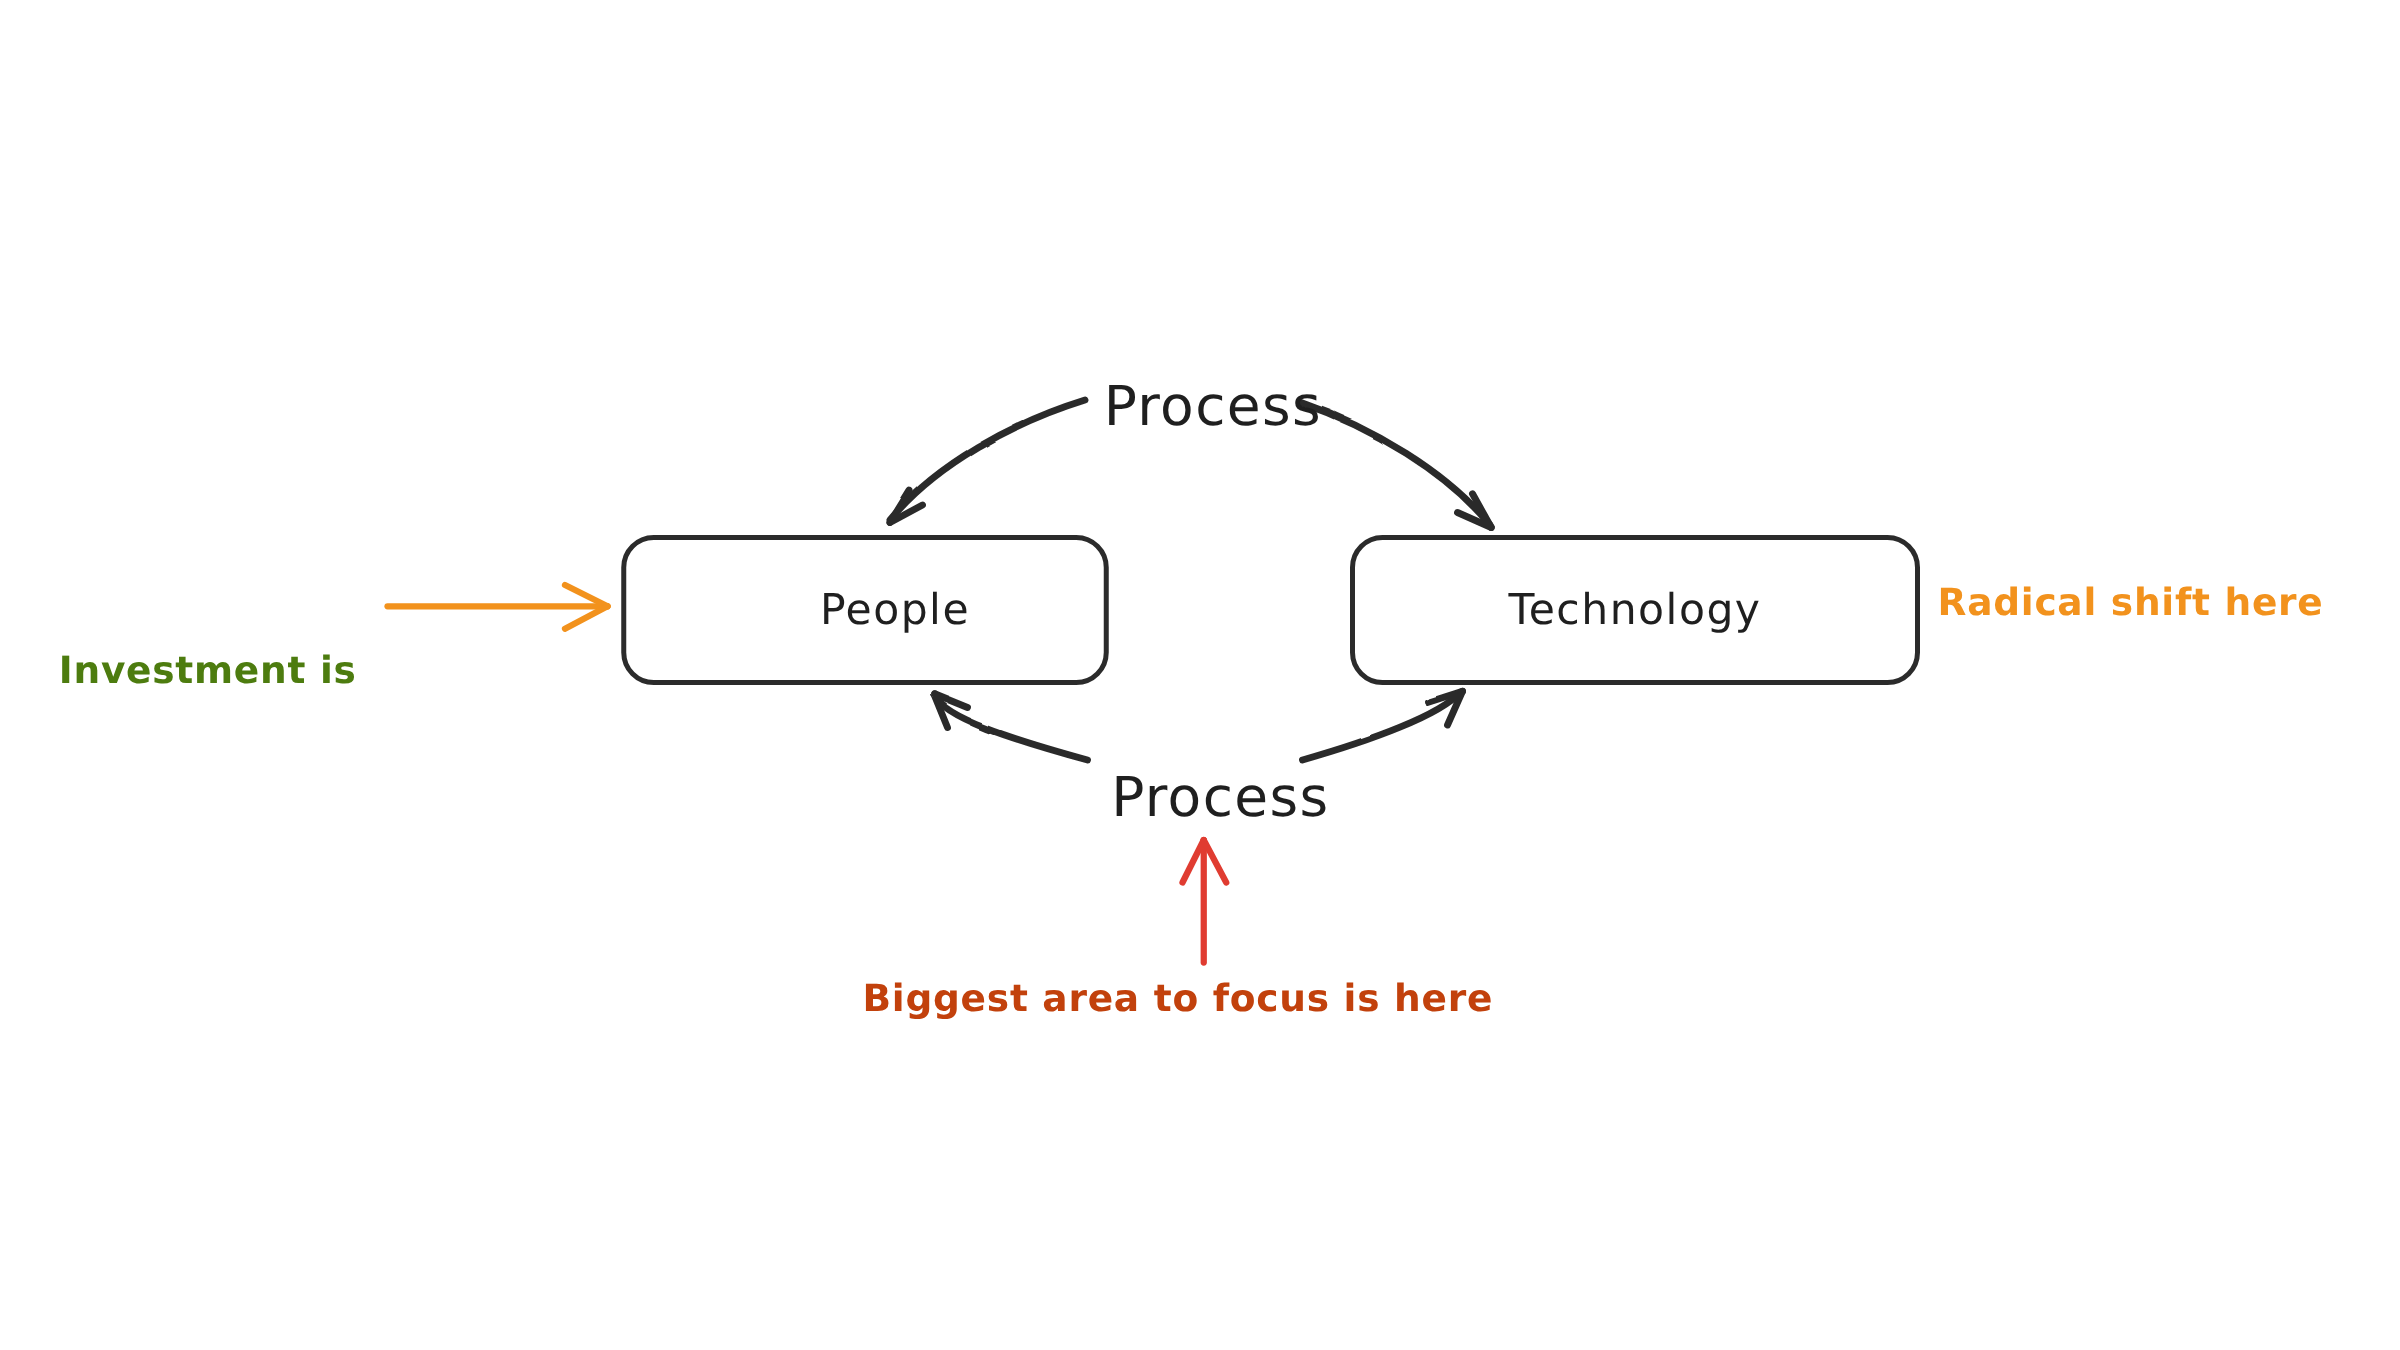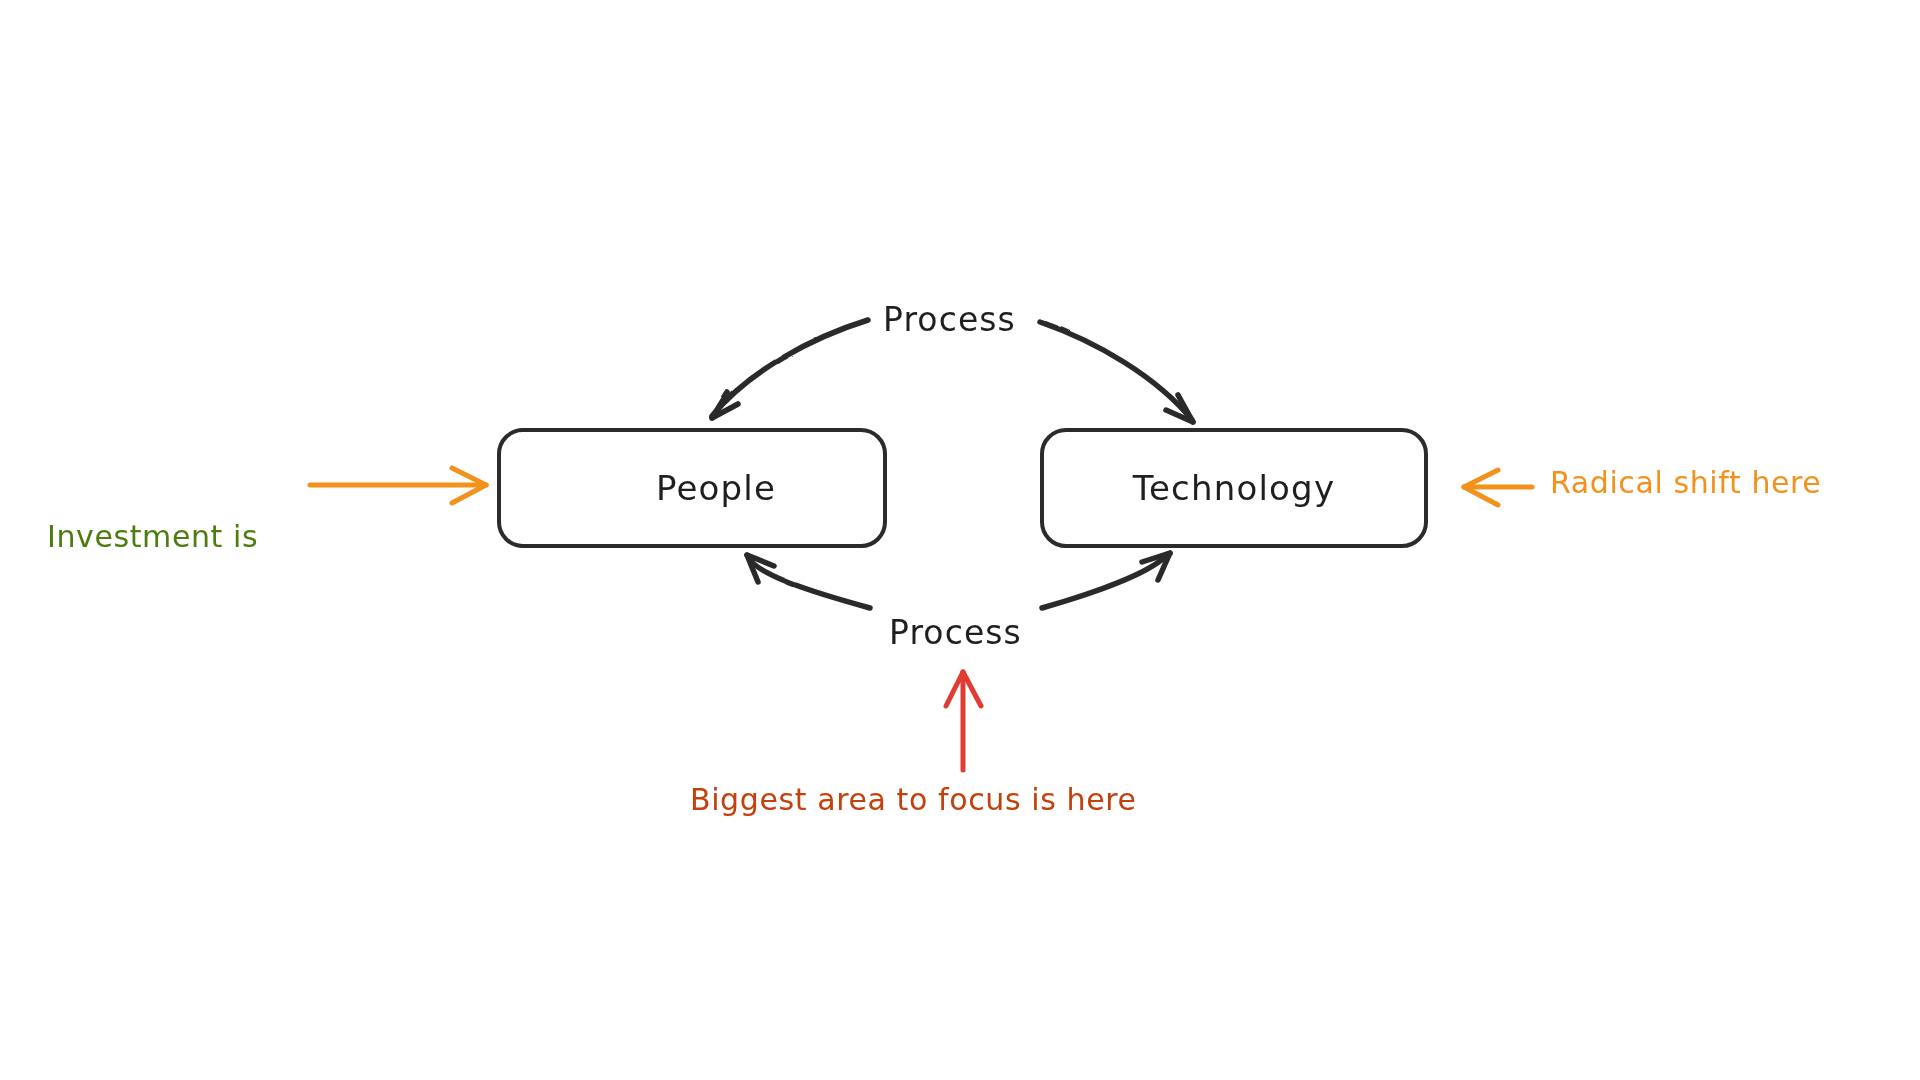--- a/index.html
+++ b/index.html
@@ -53,49 +53,49 @@
   }
 
   #node-people {
     left: 497px;
     top: 428px;
     width: 390px;
     height: 120px;
     padding-left: 48px;
   }
   #node-technology {
-    left: 1040px;
+    left: 1080px;
     top: 428px;
-    width: 388px;
+    width: 456px;
     height: 120px;
   }
 
   
   .edge-label {
     position: absolute;
     font-family: "DejaVu Sans", sans-serif;
-    font-size: 33px;
+    font-size: 44px;
     color: #1f1f1f;
     letter-spacing: 1.1px;
     white-space: nowrap;
   }
   #edge-label-top {
     left: 883px;
     top: 300px;
   }
   #edge-label-bottom {
     left: 889px;
     top: 613px;
   }
 
   
   .annotation {
     position: absolute;
     font-family: "DejaVu Sans", sans-serif;
-    font-weight: 400;
+    font-weight: 700;
     letter-spacing: 0.6px;
     white-space: pre;
     text-align: right;
   }
   #annotation-investment {
     left: 47px;
     top: 437px;
     font-size: 30px;
     line-height: 40px;
     color: #4d7c0f;

